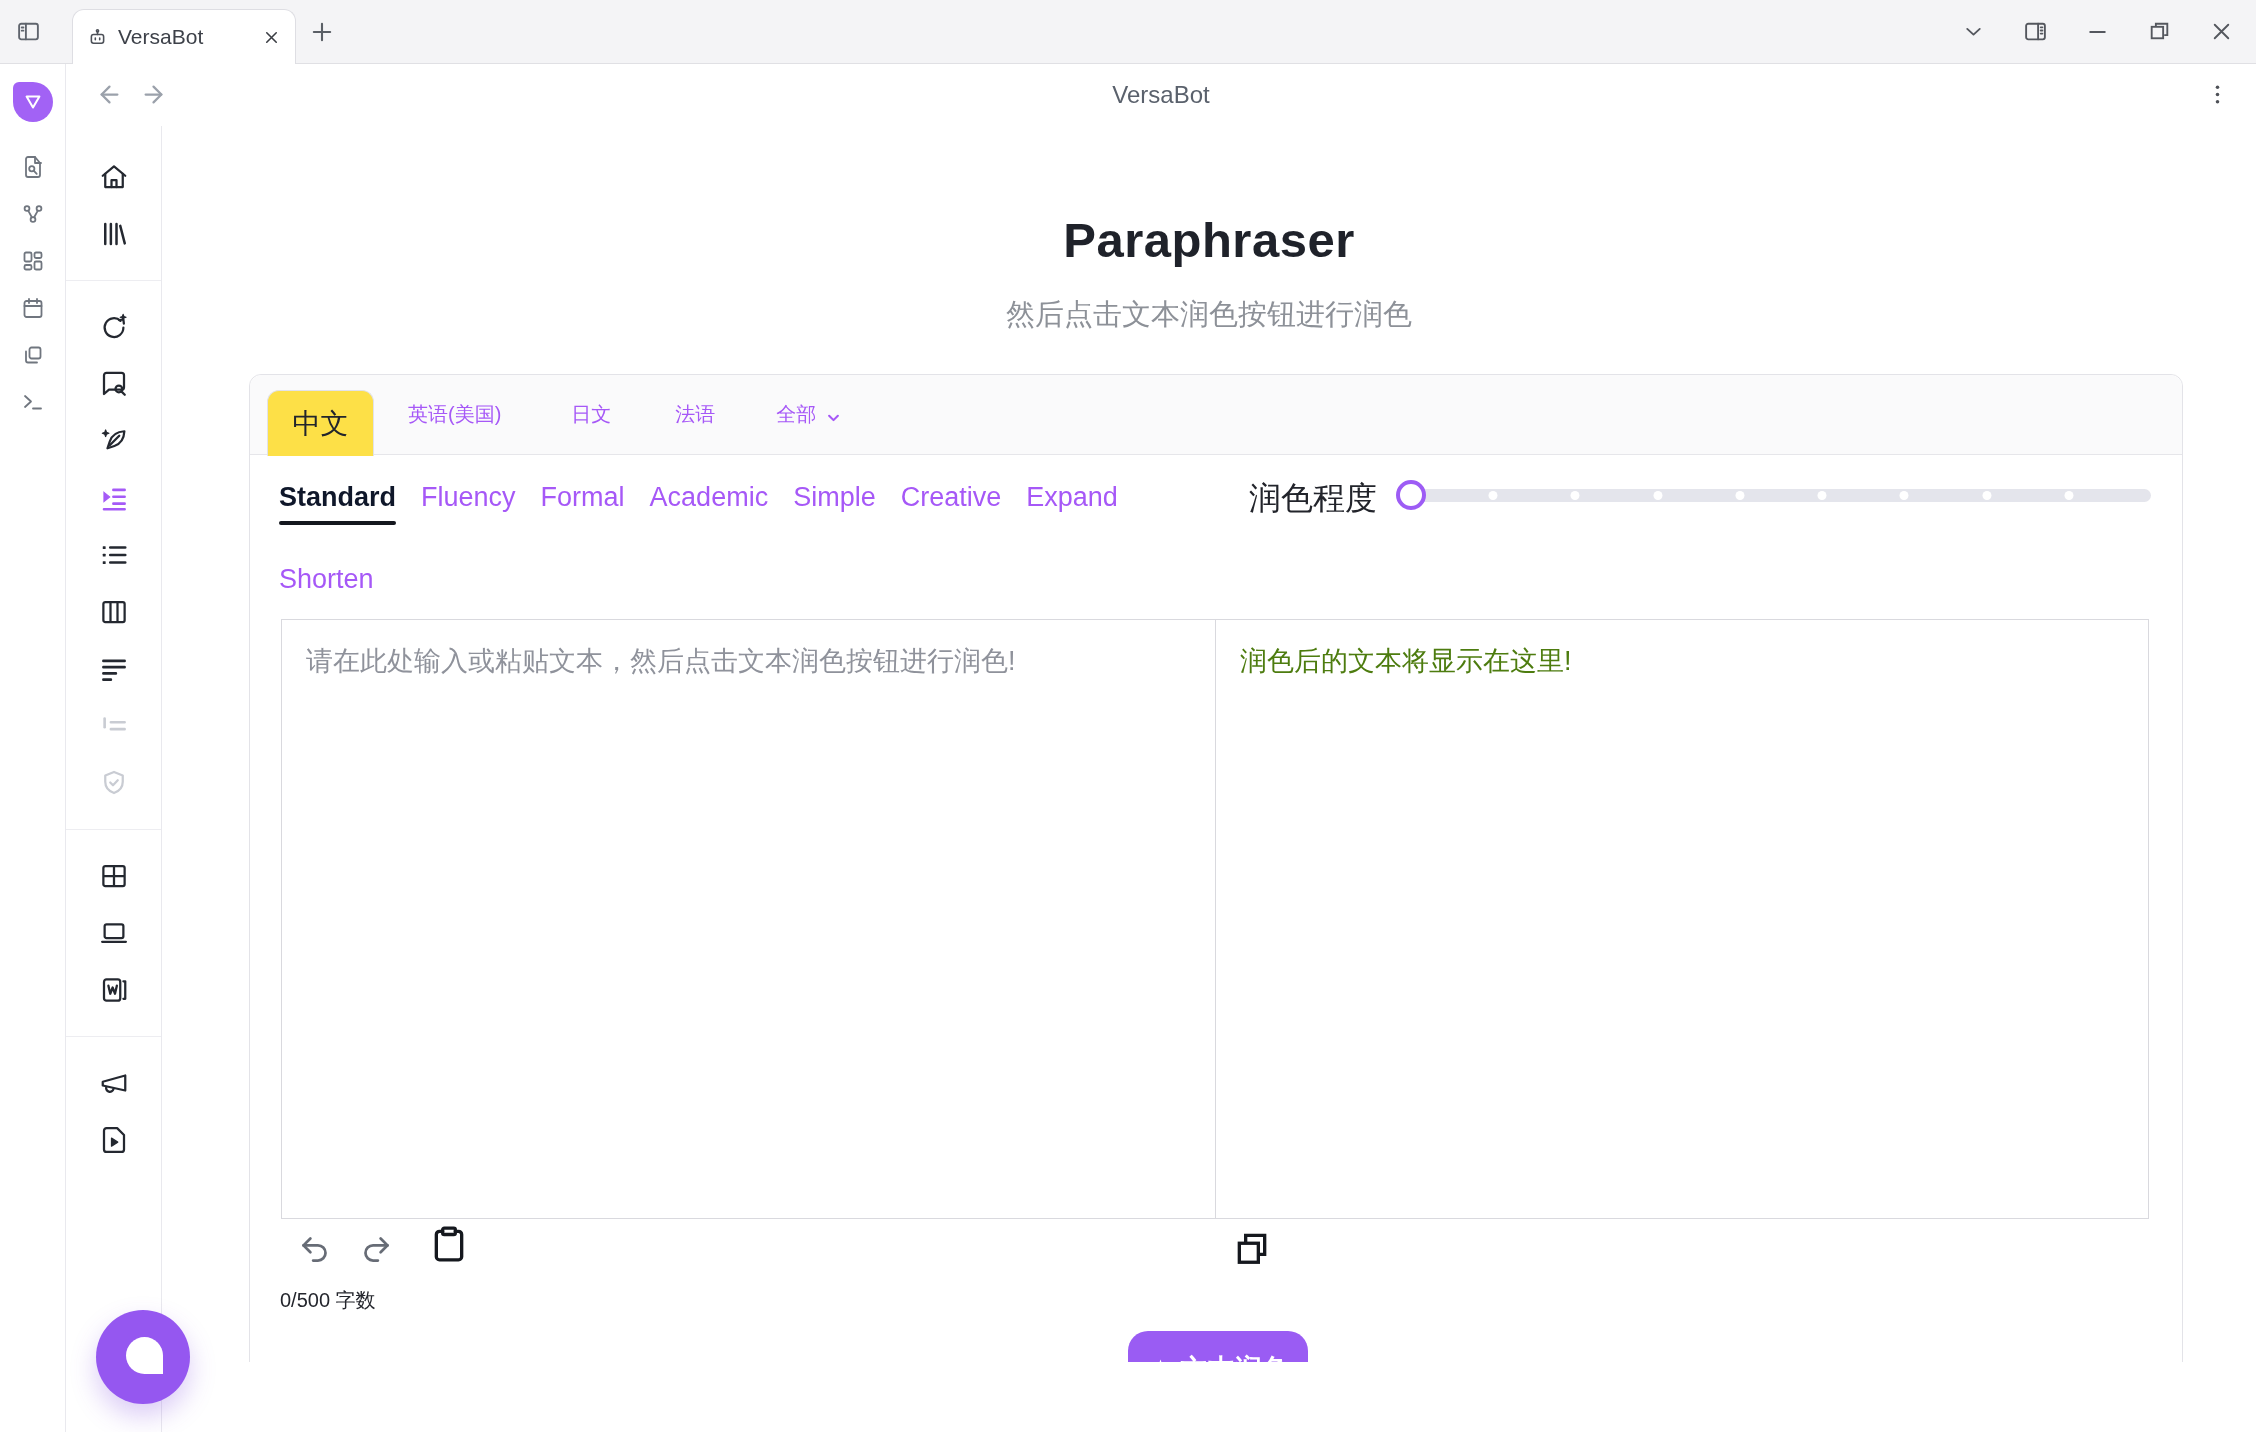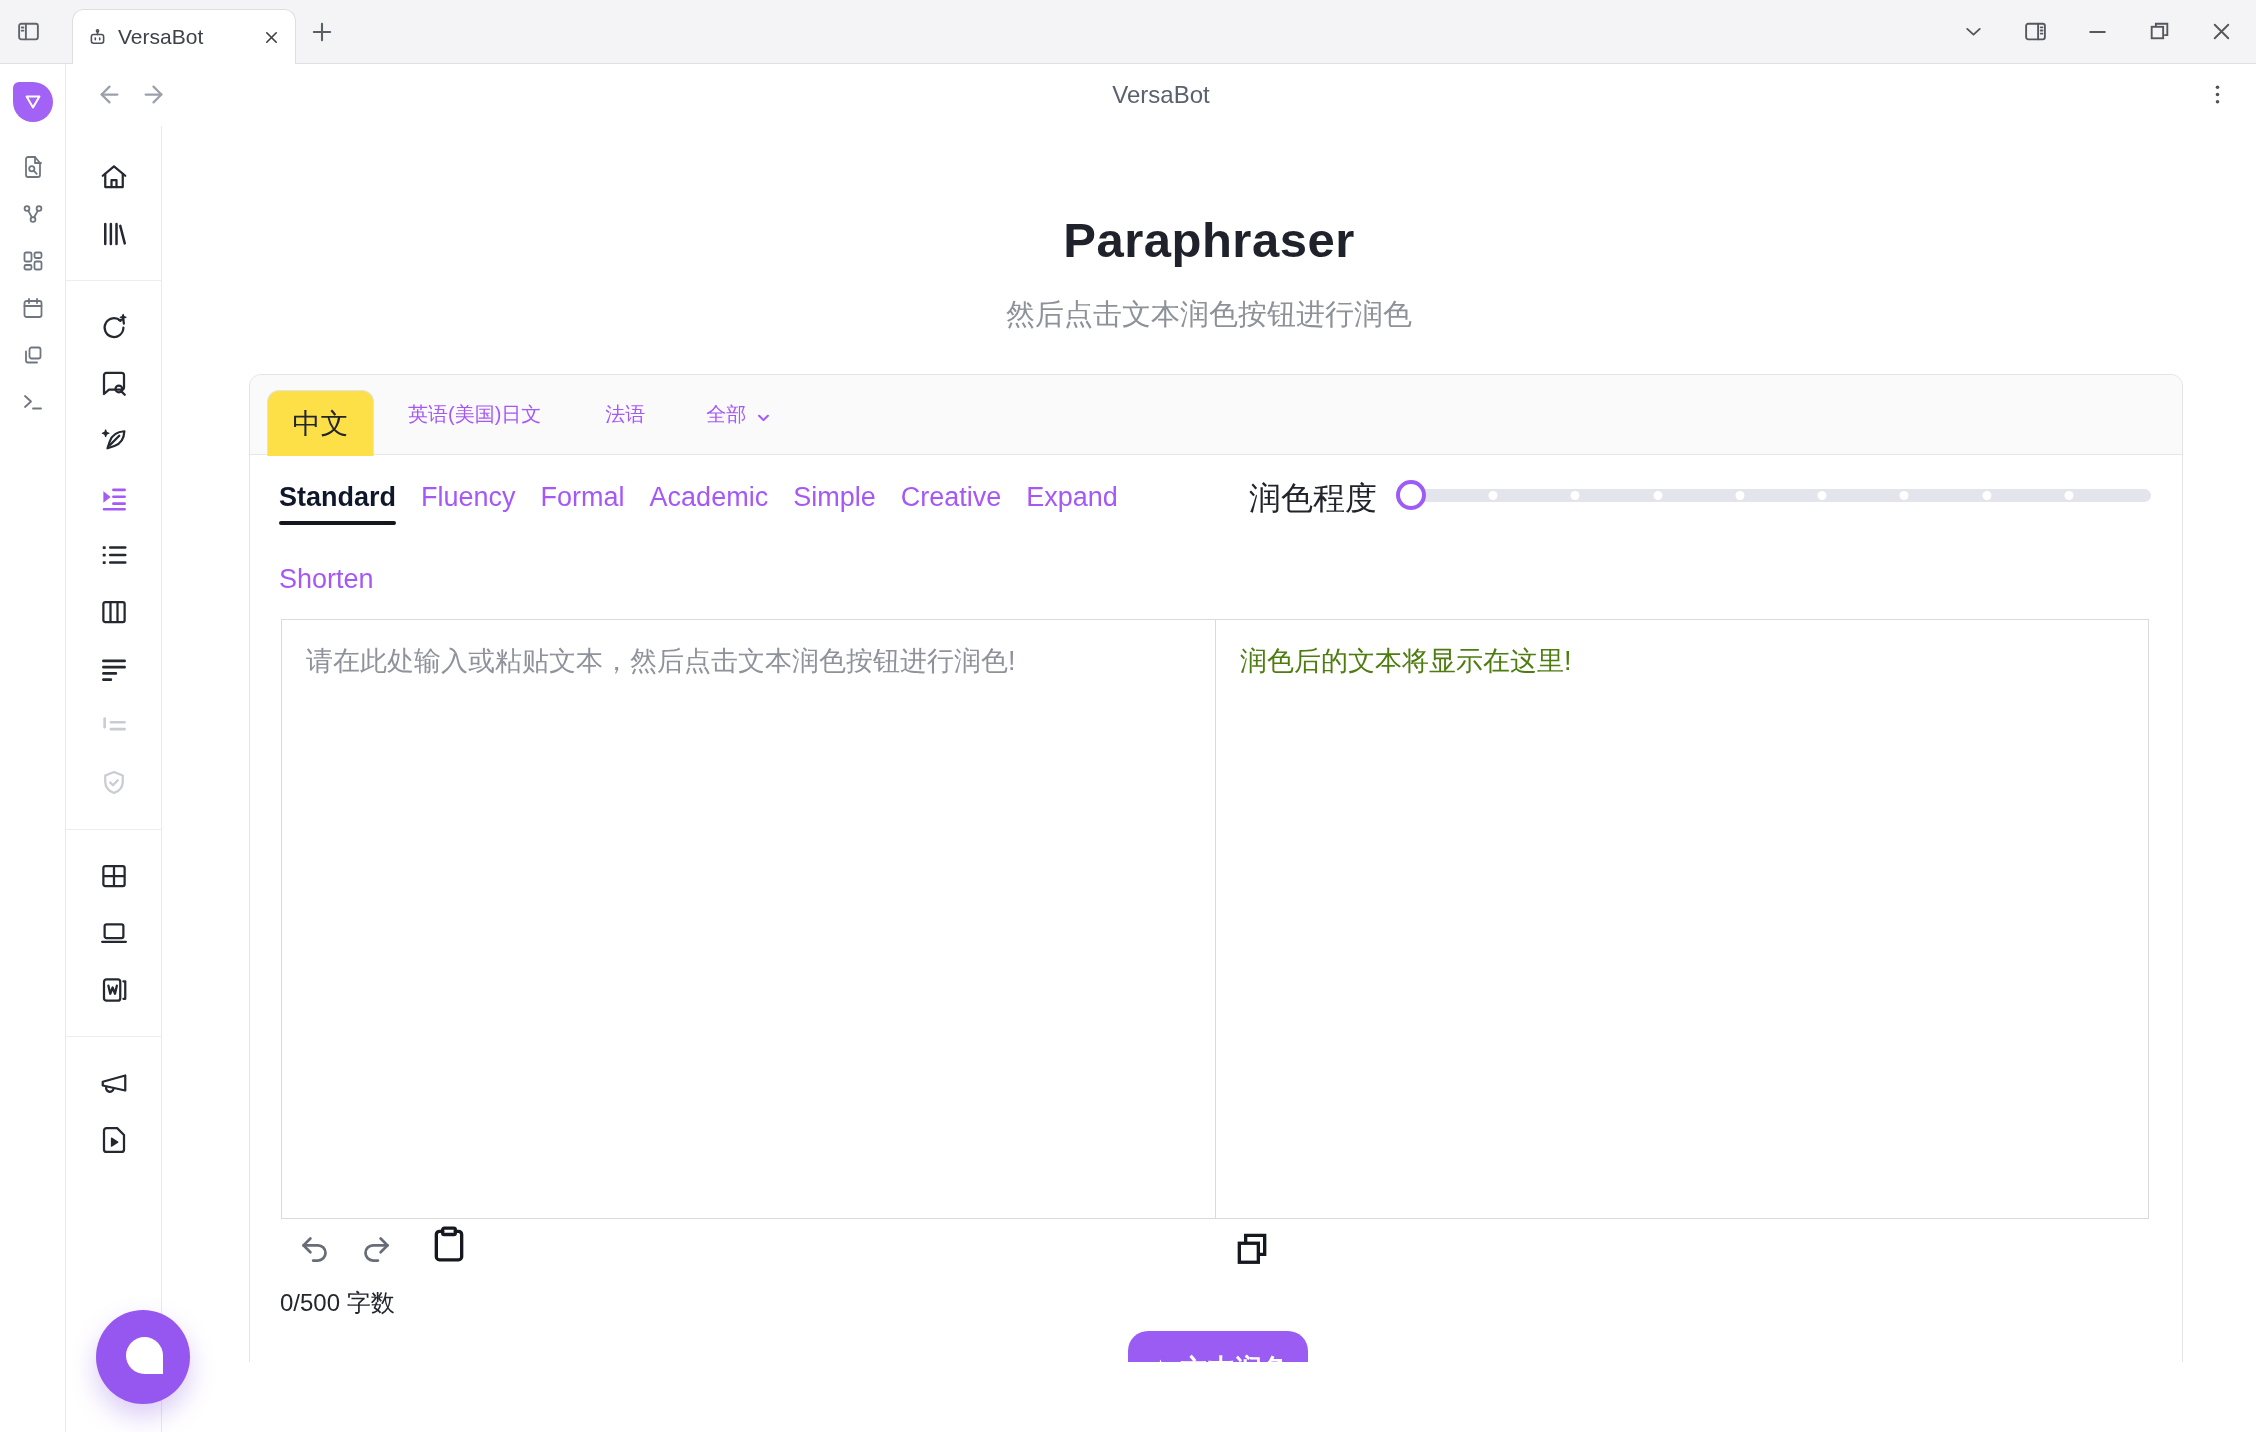--- a/index.html
+++ b/index.html
@@ -42,21 +42,21 @@
   .main{position:absolute;left:162px;top:126px;width:2094px;height:1236px;overflow:hidden;background:#fff;}
   .h1{margin:86px 0 0;text-align:center;font-size:49px;font-weight:800;color:#1f222a;letter-spacing:.5px;}
   .subtitle{margin:27px 0 0;text-align:center;font-size:29px;color:#8d9198;}
 
   .card{position:absolute;left:87px;top:248px;width:1934px;height:1200px;background:#fff;border:1px solid #e3e3e8;border-radius:12px;box-sizing:border-box;}
 
   
   .lang-strip{position:relative;height:80px;background:#fafafb;border-bottom:1px solid #e6e6ea;border-radius:12px 12px 0 0;display:flex;align-items:center;box-sizing:border-box;}
   .lang-active{position:absolute;left:17px;top:15px;width:107px;height:66px;background:#fde047;border:1px solid #e2e2e8;border-bottom:none;border-radius:12px 12px 0 0;display:flex;align-items:center;justify-content:center;font-size:28px;color:#22252c;z-index:2;box-sizing:border-box;}
   .lang-item{font-size:20px;color:#a658f7;white-space:nowrap;cursor:pointer;}
-  .li-1{margin-left:158px;} .li-2{} .li-3{margin-left:64px;} .li-4{margin-left:61px;display:flex;align-items:flex-end;gap:7px;}
+  .li-1{margin-left:158px;} .li-2{margin-left:70px;} .li-3{margin-left:64px;} .li-4{margin-left:61px;display:flex;align-items:flex-end;gap:7px;}
   .lang-chev{width:21px;height:21px;color:#a658f7;margin-top:4px;}
 
   
   .modes{position:absolute;left:29px;top:104px;width:900px;display:flex;flex-wrap:wrap;column-gap:25px;row-gap:46px;}
   .mode{position:relative;font-size:27px;line-height:36px;color:#a658f7;font-weight:500;white-space:nowrap;cursor:pointer;}
   .mode.active{color:#0f172a;font-weight:700;}
   .mode.active::after{content:"";position:absolute;left:0;right:0;bottom:-10px;height:4px;background:#14171e;border-radius:2px;}
 
   
   .polish-label{position:absolute;left:999px;top:102px;font-size:32px;color:#22242b;}
@@ -72,21 +72,21 @@
   textarea.input{width:100%;height:100%;box-sizing:border-box;border:0;outline:0;resize:none;background:transparent;padding:22px 24px;font-size:27px;line-height:1.45;font-family:inherit;color:#2b2e36;}
   textarea.input::placeholder{color:#8f929b;opacity:1;}
   .output-ph{padding:22px 24px;font-size:27px;line-height:1.45;color:#4d7c0f;}
 
   
   .tbtn{position:absolute;cursor:pointer;}
   .undo{left:48px;top:858px;width:33px;height:33px;color:#676c76;}
   .redo{left:110px;top:858px;width:33px;height:33px;color:#676c76;}
   .paste{left:180px;top:850px;width:38px;height:42px;color:#15181e;}
   .copy{left:983px;top:854px;width:38px;height:40px;color:#15181e;}
-  .counter{position:absolute;left:30px;top:912px;font-size:24px;color:#24262d;}
+  .counter{position:absolute;left:30px;top:912px;font-size:20px;color:#24262d;}
 
   
   .cta{position:absolute;left:878px;top:956px;width:180px;height:76px;border:none;border-radius:20px;background:#9a5cf3;color:#fff;font-size:27px;font-weight:600;font-family:inherit;display:flex;align-items:center;justify-content:center;gap:8px;cursor:pointer;}
   .cta svg{width:25px;height:25px;}
 
   
   .fab{position:absolute;left:96px;top:1310px;width:94px;height:94px;border-radius:50%;background:#9557f0;box-shadow:0 12px 26px rgba(124,72,222,.28);cursor:pointer;}
   .fab .bubble{position:absolute;left:30px;top:27px;width:37px;height:37px;background:#fff;border-radius:50% 50% 0 50%;}
 </style>
 </head>

